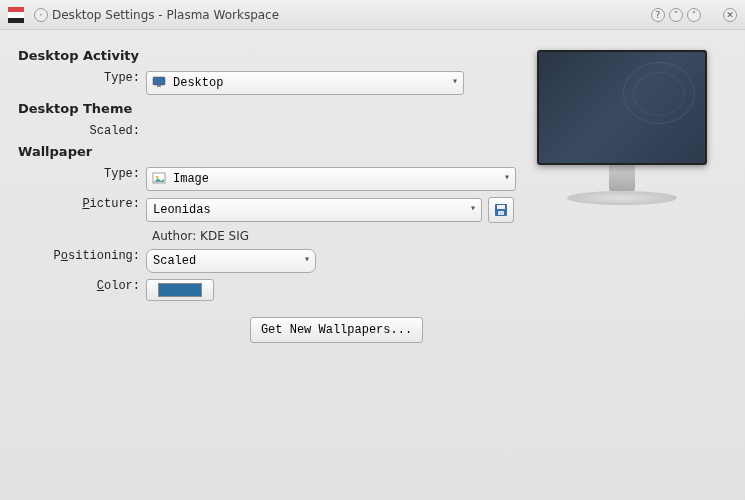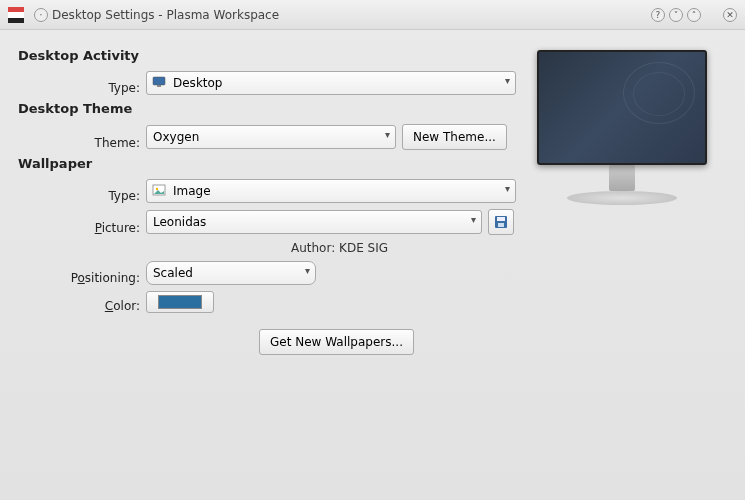--- a/index.html
+++ b/index.html
@@ -7,33 +7,33 @@
 .window { width: 745px; height: 500px; background: linear-gradient(to bottom, #eaeaea 0%, #e2e2e2 100%); border-radius: 4px; position: relative; }
 .titlebar { height: 30px; display: flex; align-items: center; padding: 0 8px; background: linear-gradient(to bottom, #f2f2f2, #e0e0e0); border-bottom: 1px solid #ccc; }
 .titlebar .icon-app { width: 16px; height: 16px; margin-right: 6px; }
 .titlebar .icon-minimizemax { width: 14px; height: 14px; border: 1px solid #999; border-radius: 50%; background: #eee; margin-left: 4px; display:flex;align-items:center;justify-content:center;font-size:9px;color:#555; cursor:pointer;}
 .titlebar .title { color: #444; font-size: 12px; margin-left: 4px; }
 .titlebar .spacer { flex:1; }
 .content { padding: 12px 18px 0 18px; display:flex; }
 .left-col { flex:1; }
 .right-col { width:200px; padding-top:8px; }
 h3.section { font-weight: bold; font-size: 13px; margin: 6px 0 8px 0; color:#222; }
-.row { display:flex; align-items:flex-end; margin-bottom:6px; }
+.row { display:flex; align-items:flex-start; margin-bottom:6px;font-family:Liberation Mono, monospace; }
 .row .lab { width: 128px; text-align:right; padding-right:6px; color:#222;}
 .row .fld { flex:1; display:flex; gap:6px; align-items:center; }
 select, input[type=text] { height:24px; border:1px solid #aaa; border-radius:3px; background:linear-gradient(#fff,#f5f5f5); padding:2px 6px; font-size:12px; font-family:inherit; }
 select { appearance:none; background-image: linear-gradient(#fdfdfd,#eee); padding-right:20px; }
 .select-wrap { position:relative; display:inline-block; }
 .select-wrap::after { content:"▾"; position:absolute; right:6px; top:4px; font-size:10px; color:#555; pointer-events:none;}
 input[type=text]{ background:#fff; }
 button { height:26px; border:1px solid #aaa; border-radius:3px; background:linear-gradient(#fdfdfd,#e8e8e8); padding:0 10px; font-size:12px; font-family:inherit; cursor:pointer; display:inline-flex; align-items:center; gap:4px;}
 .color-swatch{ width:68px; height:22px; border:1px solid #aaa; border-radius:3px; background:linear-gradient(#fdfdfd,#e8e8e8); display:flex;align-items:center;justify-content:center;cursor:pointer;}
 .color-swatch .chip{ width:44px; height:14px; background:#2a6fa0; border:1px solid #888;}
 .icon-btn{width:26px;height:26px;border:1px solid #aaa;border-radius:3px;background:linear-gradient(#fdfdfd,#e8e8e8);display:flex;align-items:center;justify-content:center;cursor:pointer;}
-.author{ margin-left:134px; font-size:12px; color:#333; margin-bottom:6px;text-align:center;}
+.author{ margin-left:134px; font-size:12px; color:#333; margin-bottom:6px;}
 .footer{ position:absolute; bottom:0; left:0; right:0; height:48px; border-top:1px solid #ccc; display:flex; justify-content:flex-end; align-items:center; gap:8px; padding:0 14px; background:linear-gradient(#eaeaea,#e0e0e0);}
 .footer button{min-width:88px;justify-content:center;}
 .footer button.primary{border:1px solid #7aa5d2;box-shadow:0 0 0 1px rgba(120,170,220,.5) inset;}
 .u{text-decoration:underline;}
 .monitor{width:190px;height:170px;position:relative;}
 .monitor .screen{width:170px;height:115px;background:linear-gradient(135deg,#2a3645 0%,#3a4a60 50%,#2e3a4e 100%);border:2px solid #222;border-radius:3px;box-shadow:0 2px 6px rgba(0,0,0,.4);margin:0 auto;position:relative;overflow:hidden;}
 .monitor .screen::after{content:"";position:absolute;top:10px;right:10px;width:70px;height:60px;border:1px solid rgba(150,180,210,.15);border-radius:50%;}
 .monitor .screen::before{content:"";position:absolute;top:20px;right:20px;width:50px;height:42px;border:1px solid rgba(150,180,210,.12);border-radius:50%;}
 .monitor .stand{width:26px;height:26px;background:linear-gradient(#ccc,#aaa);margin:0 auto;border-radius:2px;}
 .monitor .base{width:110px;height:14px;background:radial-gradient(ellipse at center,#e0e0e0,#bbb);margin:0 auto;border-radius:50%;}
@@ -61,39 +61,35 @@
     <span style="width:18px"></span>
     <span class="icon-minimizemax">✕</span>
   </div>
 
   <div class="content">
     <div class="left-col">
       <h3 class="section">Desktop Activity</h3>
       <div class="row">
         <div class="lab">Type:</div>
         <div class="fld">
-          <span class="select-wrap" style="width:370px;">
+          <span class="select-wrap" style="width:318px;">
             <span class="select-inner-icon">
               <svg width="14" height="14">
                   <rect x="1" y="2" width="12" height="8" rx="1" fill="#3a6ea5" stroke="#555" stroke-width="0.5"></rect>
                   <rect x="5" y="10" width="4" height="2" fill="#888"></rect>
                 </svg>
             </span>
             <select class="has-icon" style="width:100%;"><option>Desktop</option></select>
           </span>
         </div>
       </div>
 
       <h3 class="section">Desktop Theme</h3>
       <div class="row">
-        <div class="lab">Theme:</div>
-        <div class="fld">
-          <span class="select-wrap" style="width:250px;"><select style="width:100%;"><option>Oxygen</option></select></span>
-          <button>New Theme...</button>
-        </div>
+        <div class="lab">Scaled:</div>
       </div>
 
       <h3 class="section">Wallpaper</h3>
       <div class="row">
         <div class="lab">Type:</div>
         <div class="fld">
           <span class="select-wrap" style="width:370px;">
             <span class="select-inner-icon">
               <svg width="14" height="14">
                   <rect x="1" y="2" width="12" height="10" fill="#fff" stroke="#888" stroke-width="0.8"></rect>

